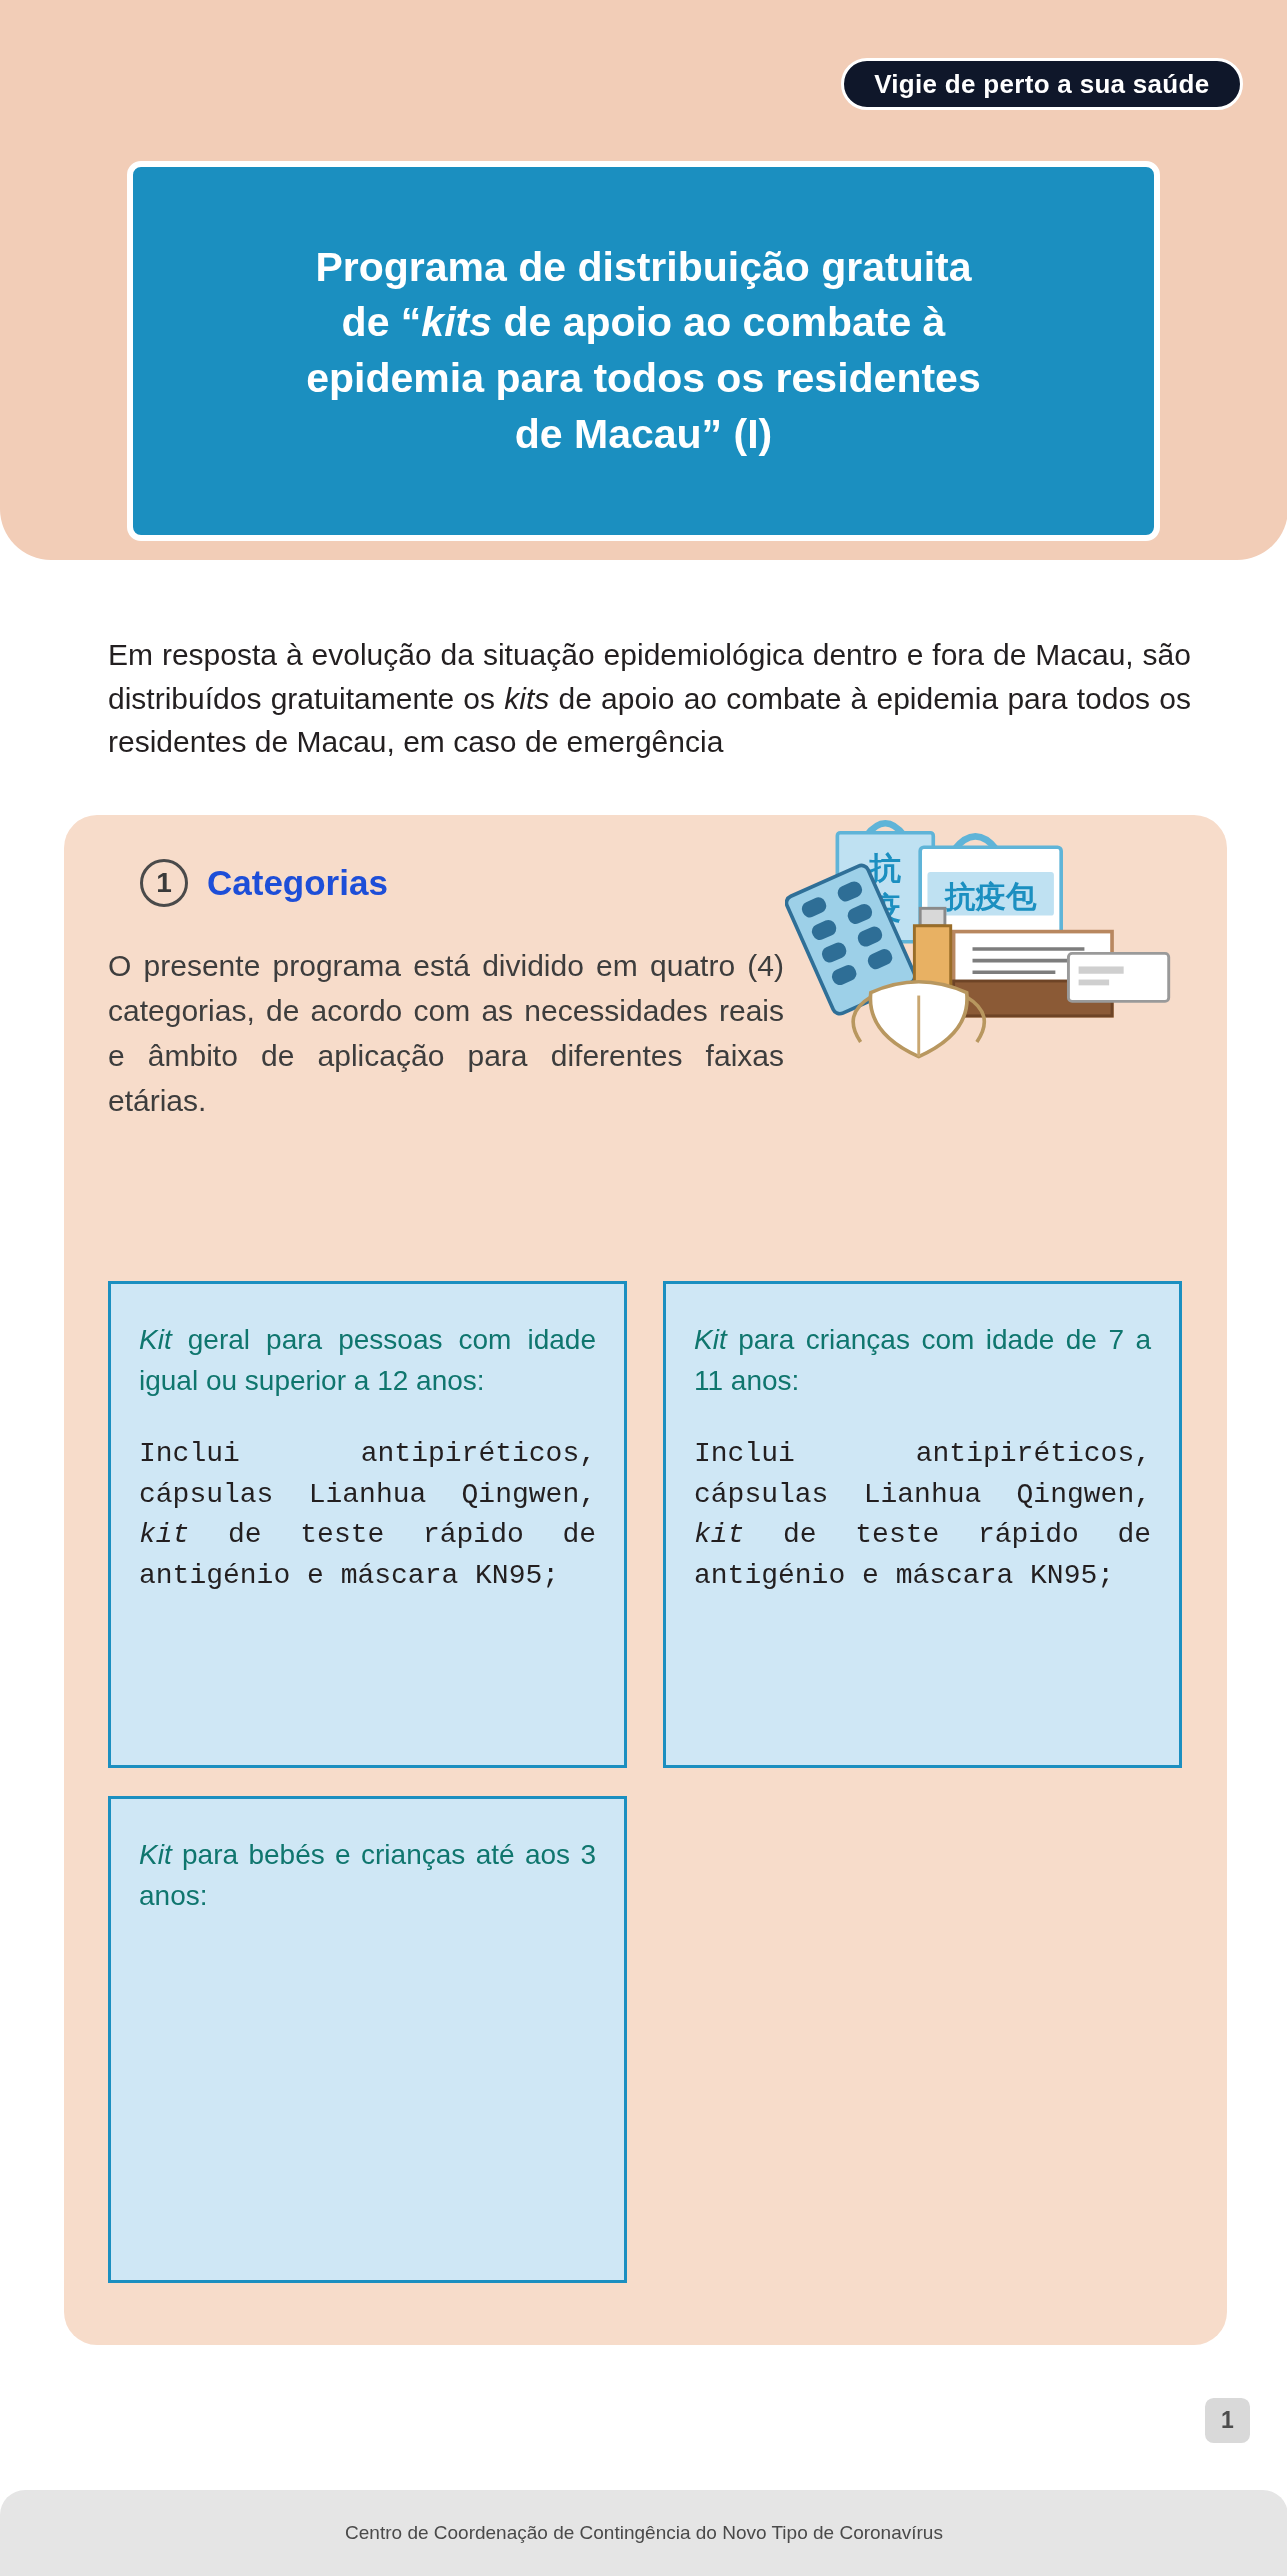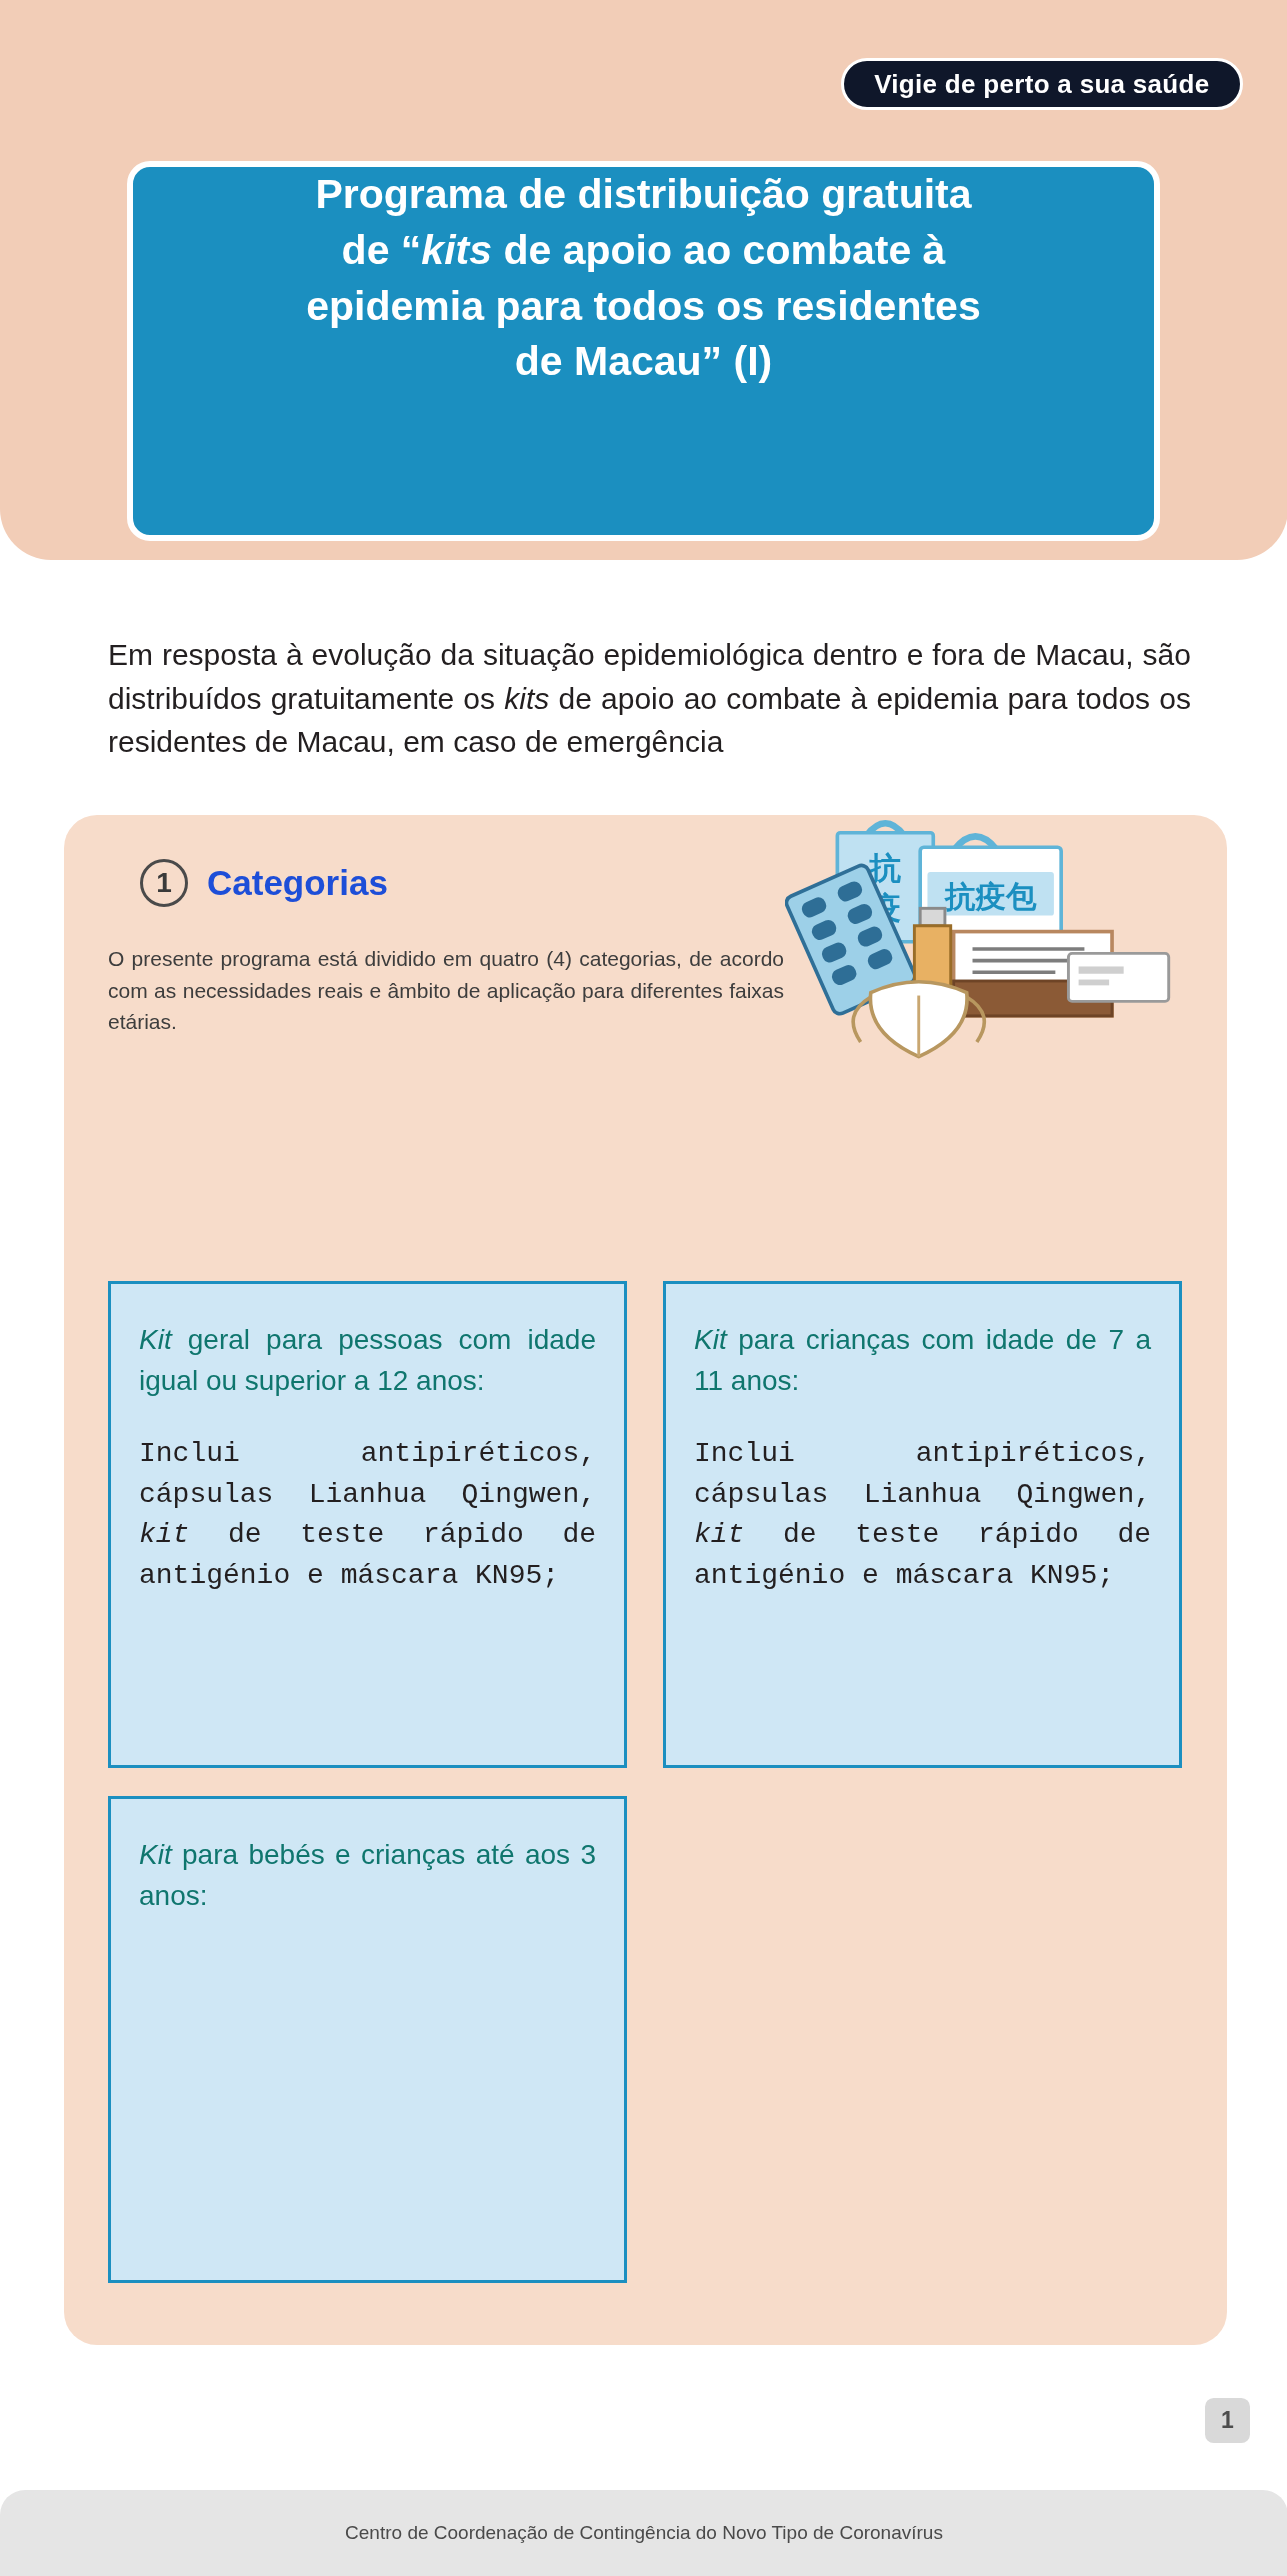--- a/index.html
+++ b/index.html
@@ -53,24 +53,24 @@
 
   
   .title-card {
     position: absolute;
     left: 127px;
     top: 161px;
     width: 1033px;
     height: 380px;
     background: #1b8fc0;
     border: 6.5px solid #ffffff;
-    border-radius: 23px;
+    border-radius: 14px;
     box-sizing: border-box;
     display: flex;
-    align-items: flex-start;
+    align-items: center;
     justify-content: center;
   }
   .title-card h1 {
     margin: 0;
     padding: 0 51px;
     color: #ffffff;
     font-size: 41px;
     line-height: 1.36;
     font-weight: bold;
     text-align: center;
@@ -128,21 +128,21 @@
     font-size: 35px;
     font-weight: bold;
   }
 
   .sec-body {
     position: absolute;
     left: 108px;
     top: 943px;
     width: 676px;
     color: #3d3d3d;
-    font-size: 21px;
+    font-size: 30px;
     line-height: 1.5;
     text-align: justify;
   }
 
   
   .illus {
     position: absolute;
     left: 785px;
     top: 763px;
     width: 407px;

